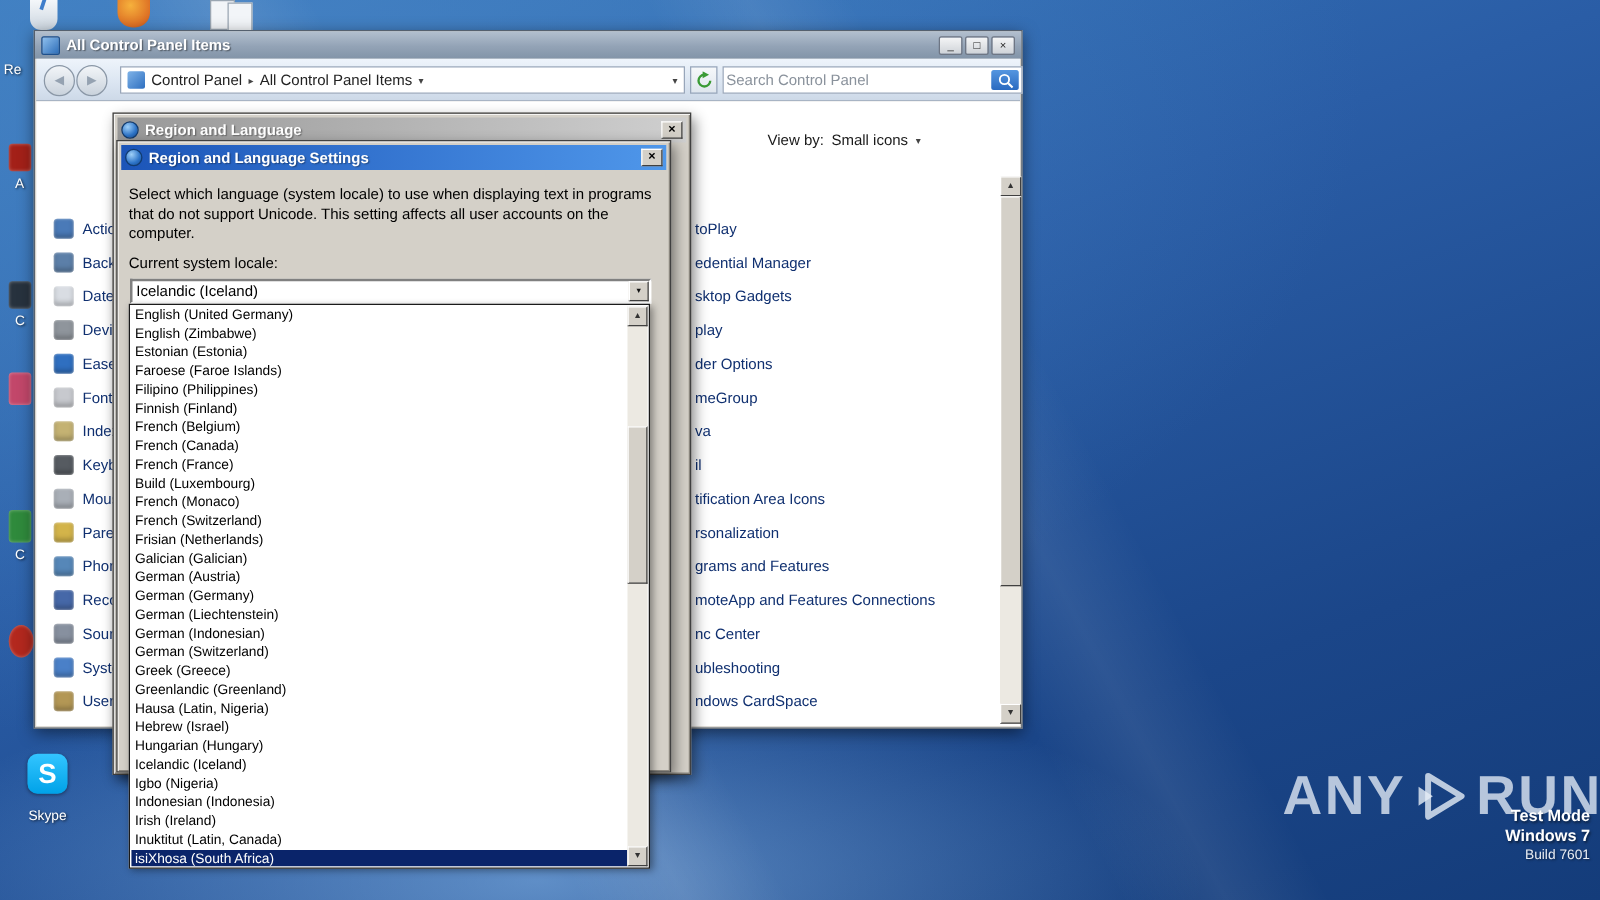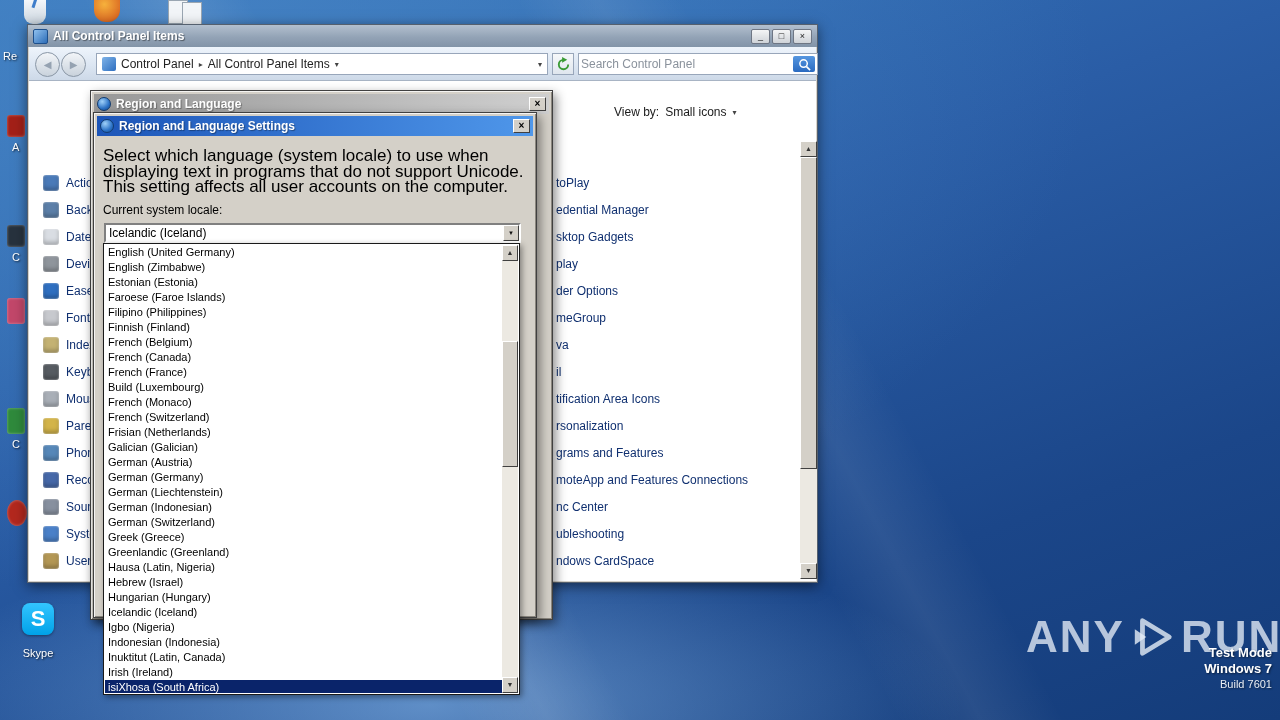--- a/index.html
+++ b/index.html
@@ -96,21 +96,21 @@
   .dlg-title { height:20px; display:flex; align-items:center; gap:5px; padding:0 3px; }
   .dlg-title.inactive { background:linear-gradient(90deg,#989898,#cfcfcf); }
   .dlg-title.active { background:linear-gradient(90deg,#1c55b8,#4f97ea); }
   .dlg-title .t-text { color:#fff; font-weight:bold; font-size:12px; text-shadow:1px 1px 1px rgba(0,0,0,.35); white-space:nowrap; }
   .globe-icon { width:14px; height:14px; border-radius:50%; border:1px solid #123c70;
     background:radial-gradient(circle at 35% 30%, #9fd0f8, #2d74c8 60%, #164a90); flex:0 0 auto; }
   .x-btn { margin-left:auto; width:17px; height:14px; background:#d4d0c8;
     border:1px solid; border-color:#fff #404040 #404040 #fff; font-size:10px; line-height:12px;
     text-align:center; color:#000; font-weight:bold; }
   .dlg-body { position:absolute; left:3px; right:3px; top:23px; bottom:3px; background:#d4d0c8; }
-  #settings-instruction { position:absolute; left:6px; top:12px; width:426px; font-size:17px; line-height:15.5px; color:#000; }
+  #settings-instruction { position:absolute; left:6px; top:12px; width:426px; font-size:12px; line-height:15.5px; color:#000; }
   #locale-label { position:absolute; left:6px; top:67px; font-size:12px; color:#000; }
   #system-locale-combo { position:absolute; left:7px; top:87px; width:417px; height:20px; background:#fff;
     border:2px solid; border-color:#808080 #fff #fff #808080; }
   #system-locale-combo .combo-text { position:absolute; left:3px; top:1px; font-size:12px; color:#000; white-space:nowrap; }
   #system-locale-combo .combo-btn { position:absolute; right:0; top:0; bottom:0; width:16px; background:#d4d0c8;
     border:1px solid; border-color:#fff #404040 #404040 #fff; font-size:6px; text-align:center; line-height:15px; color:#111; }
 
   
   #locale-popup { position:absolute; left:103px; top:243px; width:417px; height:452px; background:#fff;
     border:1px solid #1a1a1a; z-index:40; box-shadow:2px 2px 6px rgba(0,0,0,.4); }
@@ -408,22 +408,22 @@
         <div class="locale-row">German (Indonesian)</div>
         <div class="locale-row">German (Switzerland)</div>
         <div class="locale-row">Greek (Greece)</div>
         <div class="locale-row">Greenlandic (Greenland)</div>
         <div class="locale-row">Hausa (Latin, Nigeria)</div>
         <div class="locale-row">Hebrew (Israel)</div>
         <div class="locale-row">Hungarian (Hungary)</div>
         <div class="locale-row">Icelandic (Iceland)</div>
         <div class="locale-row">Igbo (Nigeria)</div>
         <div class="locale-row">Indonesian (Indonesia)</div>
+        <div class="locale-row">Irish (Ireland)</div>
         <div class="locale-row">Inuktitut (Latin, Canada)</div>
-        <div class="locale-row">Irish (Ireland)</div>
         <div class="locale-row selected">isiXhosa (South Africa)</div>
       </div>
     <div id="popup-scrollbar" class="classic-scroll">
       <div class="scroll-btn up">▲</div>
       <div class="scroll-thumb"></div>
       <div class="scroll-btn down">▼</div>
     </div>
   </div>
 
   <div id="taskbar">

